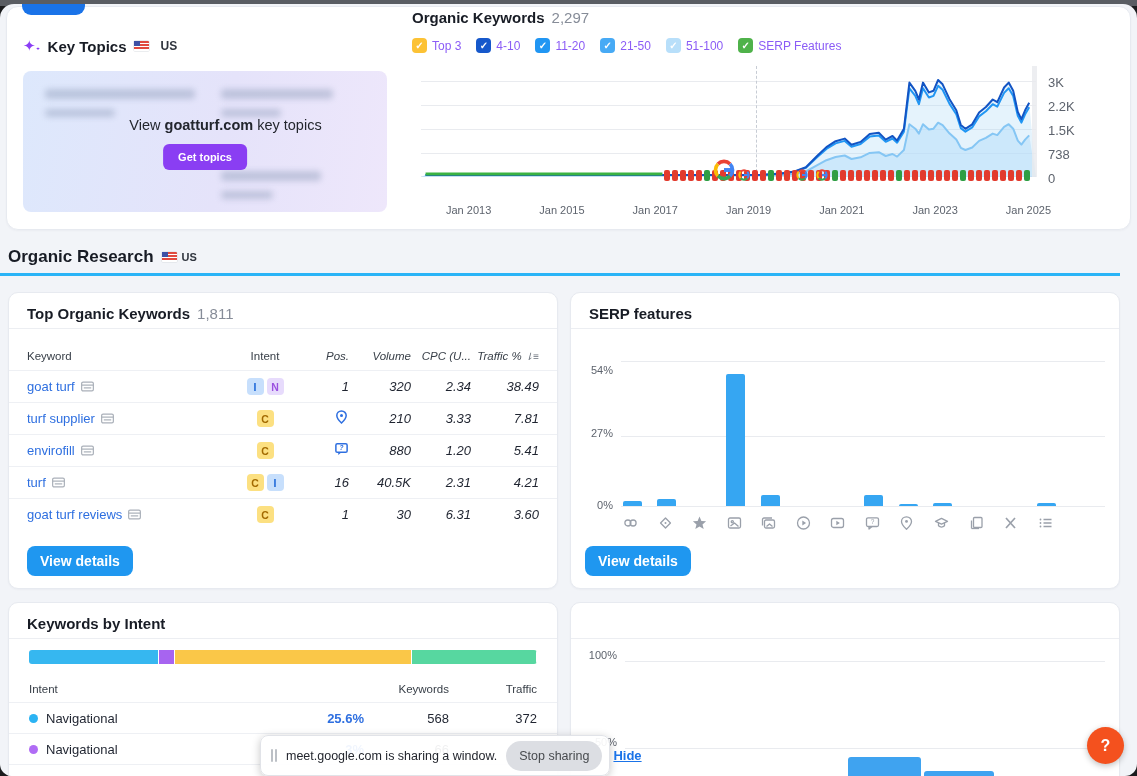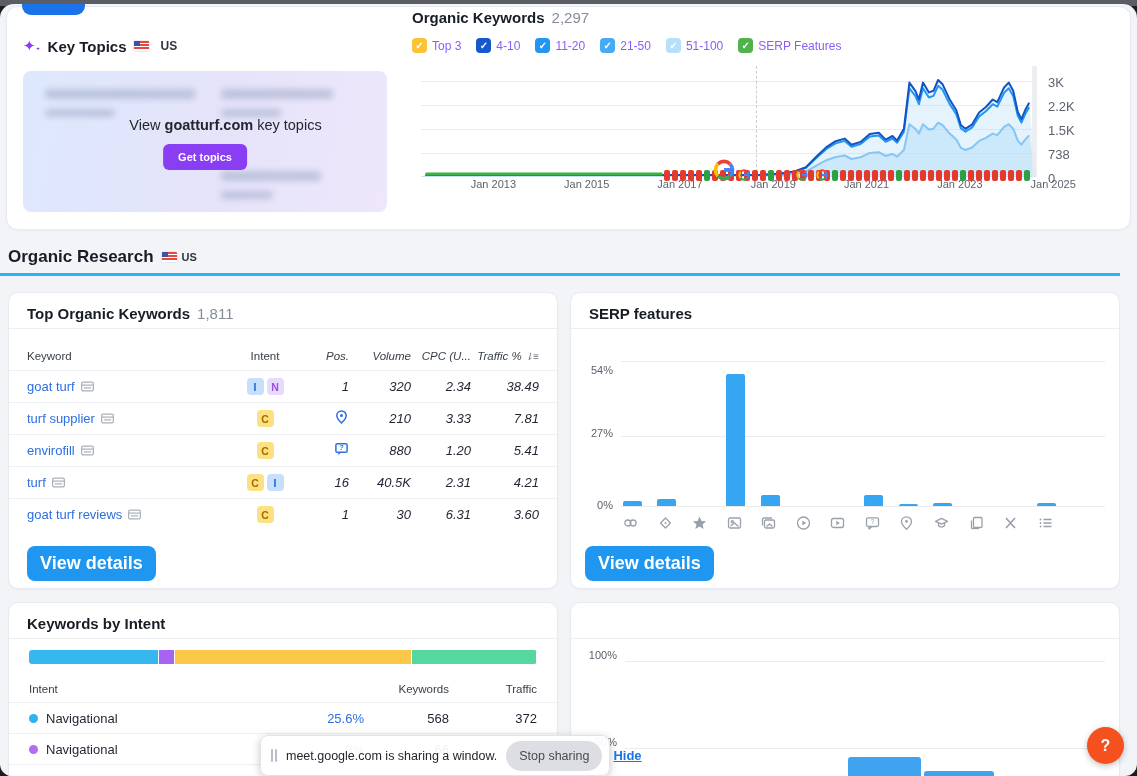--- a/index.html
+++ b/index.html
@@ -32,21 +32,21 @@
   .cb{width:15px;height:15px;border-radius:4px;color:#fff;font-size:10px;font-weight:bold;
     display:flex;align-items:center;justify-content:center;}
   .flabel{font-size:12px;color:#8b5cf6;}
   
   #kwchart{position:absolute;left:414px;top:59px;width:615px;height:111px;}
   .hline{position:absolute;left:0;right:0;height:1px;background:#e9ebef;}
   .dashline{position:absolute;left:343px;top:0;height:111px;width:0;border-left:1px dashed #c7ccd4;}
   .nowband{position:absolute;left:611px;top:0;width:5px;height:111px;background:#e8eaee;opacity:.8;}
   #kwsvg{position:absolute;left:0;top:0;}
   .ylab{position:absolute;font-size:13px;color:#5d636d;}
-  .xlab{position:absolute;font-size:11px;color:#5d636d;width:70px;text-align:right;top:171px;}
+  .xlab{position:absolute;font-size:11px;color:#5d636d;width:70px;text-align:left;top:197px;}
   #markers{position:absolute;left:657px;top:162px;width:372px;height:13px;display:flex;gap:2px;overflow:hidden;align-items:center;}
   .mk{width:6px;height:11px;border-radius:2px;flex:none;}
   .glogo{position:absolute;z-index:3;}
   
   .or-head{position:absolute;left:8px;top:243px;display:flex;align-items:center;gap:8px;}
   .or-title{font-size:17px;font-weight:bold;color:#181c25;}
   .blueline{position:absolute;left:0;top:269px;width:1120px;height:3px;background:#2ab4f7;}
   #card-tok{left:8px;top:288px;width:548px;height:295px;}
   #card-serp{left:570px;top:288px;width:548px;height:295px;}
   #card-intent{left:8px;top:598px;width:548px;height:210px;}
@@ -59,37 +59,37 @@
   #tok-header .num,.trow .num{text-align:right;font-style:italic;}
   #tok-header .ctr{text-align:center;}
   #tok-rows{position:absolute;left:0;right:0;top:77px;}
   .trow{height:31px;border-top:1px solid #eef0f4;font-size:13px;}
   .kwcell{display:flex;align-items:center;gap:6px;}
   .kwlink{color:#2e6fe0;text-decoration:none;cursor:pointer;}
   .badges{display:flex;gap:3px;justify-content:center;}
   .badge{width:17px;height:17px;border-radius:4px;font-size:10.5px;font-weight:bold;
     display:flex;align-items:center;justify-content:center;}
   .viewbtn{position:absolute;left:18px;top:253px;background:#1f97f0;color:#fff;border:none;border-radius:8px;
-    font-size:18px;font-weight:bold;padding:7px 13px;cursor:pointer;}
+    font-size:14px;font-weight:bold;padding:7px 13px;cursor:pointer;}
   .sorticon{margin-left:3px;color:#6b727c;font-size:10px;}
   
   .serp-ylab{position:absolute;width:34px;text-align:right;font-size:11px;color:#5d636d;}
   .serp-grid{position:absolute;left:50px;right:14px;height:1px;background:#e9ebef;}
   .sbar{position:absolute;background:#36a6f2;border-radius:2px 2px 0 0;}
   .sicon{position:absolute;width:20px;height:16px;top:222px;}
   #card-serp .viewbtn{top:253px;left:14px;}
   
   .ibar{position:absolute;left:20px;top:47px;height:14px;width:508px;border-radius:3px;overflow:hidden;display:flex;}
   .igrid{display:grid;grid-template-columns:1fr 78px 85px 88px;align-items:center;padding:0 20px;}
   #intent-header{position:absolute;left:0;right:0;top:74px;height:24px;font-size:11.5px;color:#394049;}
   #intent-rows{position:absolute;left:0;right:0;top:99px;}
   .irow{height:30px;border-top:1px solid #eef0f4;font-size:13px;}
   .dotlab{display:flex;align-items:center;gap:8px;}
   .dot{width:9px;height:9px;border-radius:50%;}
-  .pct{color:#2e6fe0;text-align:right;font-weight:normal;}
+  .pct{color:#2e6fe0;text-align:right;font-weight:bold;}
   .rnum{text-align:right;}
   
   .opd-ylab{position:absolute;left:10px;width:36px;text-align:right;font-size:11px;color:#5d636d;}
   .opd-grid{position:absolute;left:54px;right:14px;height:1px;background:#e9ebef;}
   .obar{position:absolute;background:#3fa3f0;border-radius:3px 3px 0 0;}
   
   #banner{position:absolute;left:260px;top:731px;width:350px;height:41px;background:rgba(255,255,255,.93);
     border:1px solid #e1e3e8;border-radius:8px;box-shadow:0 2px 8px rgba(0,0,0,.22);z-index:8;
     display:flex;align-items:center;padding:0 10px;gap:9px;box-sizing:border-box;}
   .drag{display:flex;gap:2px;}

